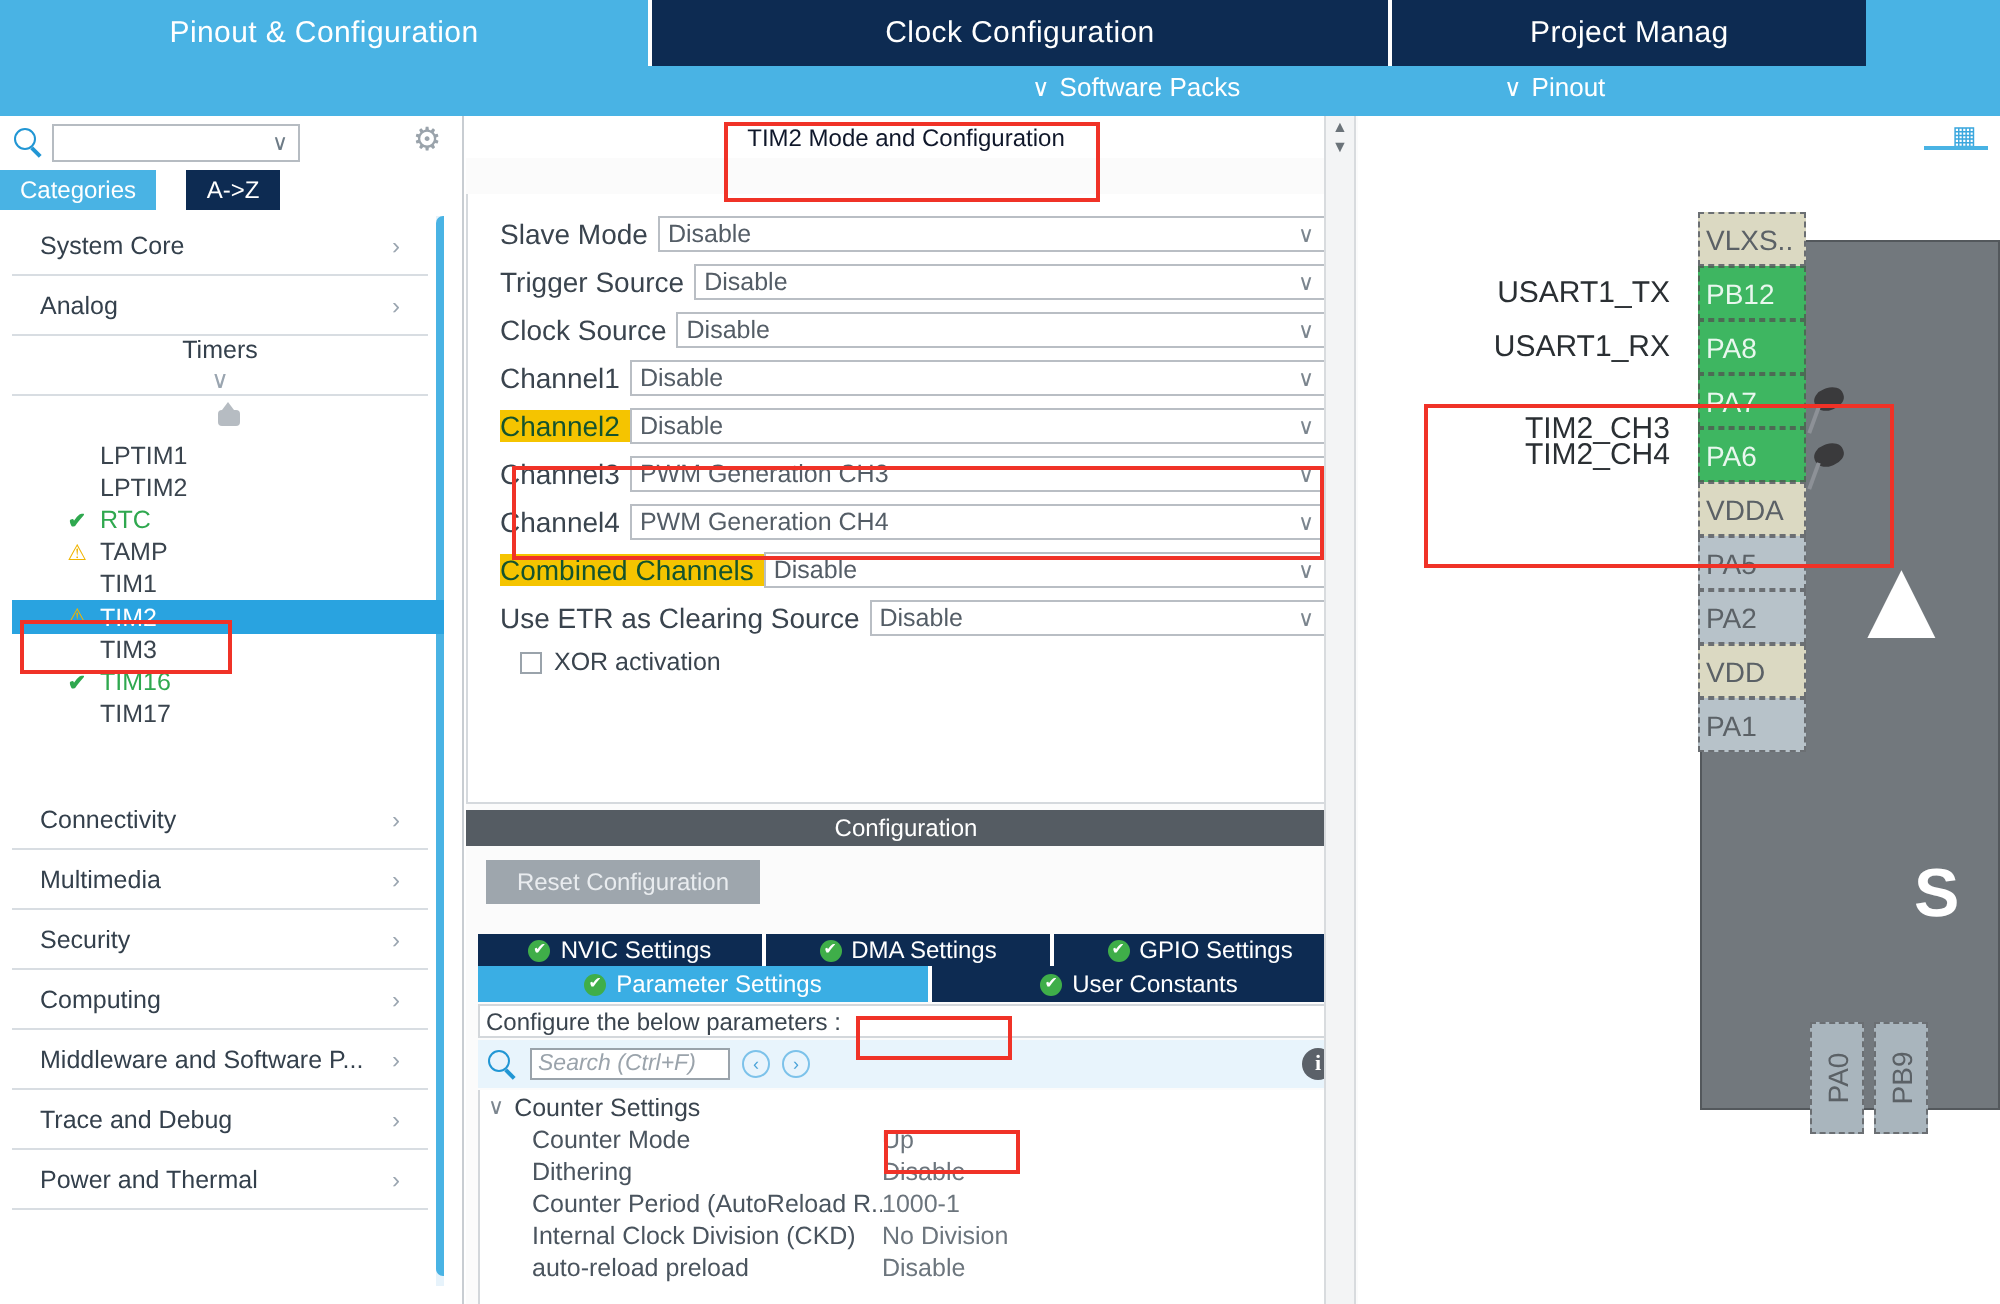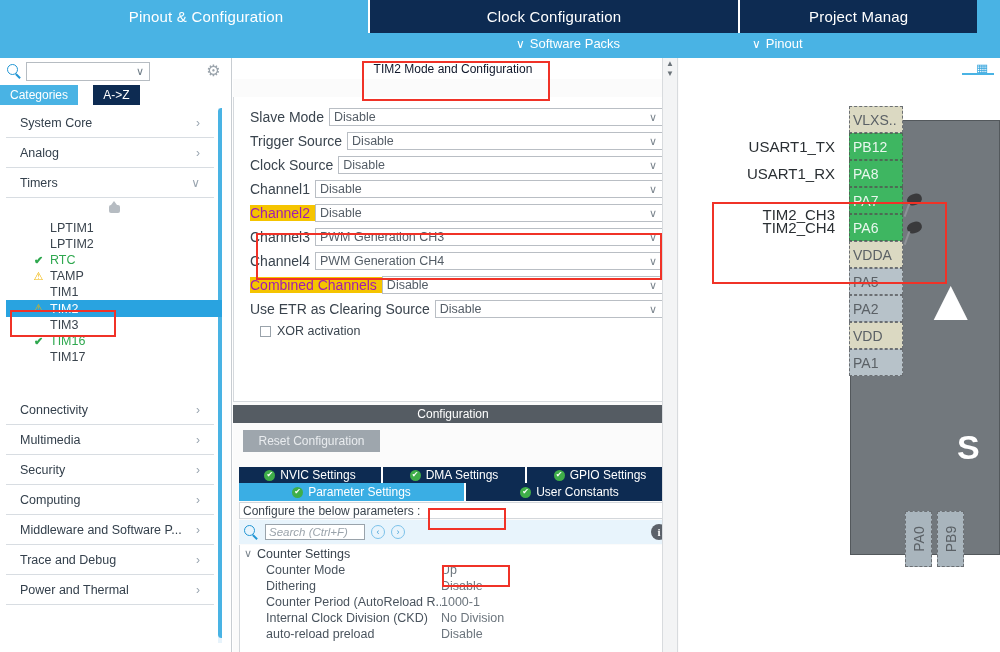--- a/index.html
+++ b/index.html
@@ -17,21 +17,21 @@
     background: #49b3e4;
   }
   .tabrow { position: absolute; left: 0; top: 0; width: 1000px; height: 33px; display: flex; }
   .maintab {
     height: 33px; display: flex; align-items: center; justify-content: center;
     color: #ffffff; font-size: 15px; letter-spacing: .2px;
     border-right: 2px solid #ffffff;
   }
   .maintab.active { background: #49b3e4; }
   .maintab.idle   { background: #0d2b52; }
-  .maintab.t1 { width: 326px; margin-left: 44px; }
+  .maintab.t1 { width: 326px; }
   .maintab.t2 { width: 370px; }
   .maintab.t3 { width: 237px; justify-content: flex-start; padding-left: 69px; border-right: none; }
 
   .subrow {
     position: absolute; left: 0; top: 33px; width: 1000px; height: 25px;
     background: #49b3e4; color: #ffffff; font-size: 13px;
   }
   .subitem { position: absolute; top: 3px; display: flex; align-items: center; gap: 5px; color:#fff; }
   .subitem .chev { font-size: 12px; line-height: 1; }
   #sub-software-packs { left: 516px; }
@@ -79,21 +79,21 @@
     position:absolute; right:-3px; top:0; width:7px; height:535px; background:#e7f3fb;
   }
   .cat-scroll-thumb { position:absolute; left:0; top:0; width:7px; height:530px; background:#49b3e4; border-radius:4px; }
 
   .cat-row {
     height: 30px; display:flex; align-items:center; justify-content:space-between;
     padding: 0 14px 0 14px; font-size: 12.5px; color: #34404c;
     border-bottom: 1px solid #d8dde2; margin-right: 8px;
   }
   .cat-row .arr { color:#9aa5b0; font-size:12px; }
-  .cat-row.open { border-bottom:1px solid #d8dde2; }
+  .cat-row.open { border-bottom:1px solid #d8dde2;flex-direction:column; }
 
   .spin-handle { height: 22px; display:flex; align-items:center; justify-content:center; }
   .spin-dot { width:11px; height:8px; background:#b6bcc2; border-radius:2px; position:relative;}
   .spin-dot::after { content:""; position:absolute; left:2.5px; top:-4px; border-left:3px solid transparent; border-right:3px solid transparent; border-bottom:4px solid #b6bcc2; }
 
   .ip-list { padding-left: 26px; }
   .ip-row { height: 16px; display:flex; align-items:center; font-size:12.5px; color:#3a444e; gap:5px; position:relative; }
   .ip-row .badge { width:13px; height:13px; flex:none; display:flex; align-items:center; justify-content:center; font-size:11px; }
   .ip-row.ok .label   { color:#2fa84f; }
   .ip-row.ok .badge   { color:#2fa84f; font-weight:bold; }
@@ -119,21 +119,21 @@
   }
   #mode-bar { position:absolute; left:0; top:21px; }
 
   .mode-body {
     position:absolute; left:0; top:39px; width:440px; height: 305px;
     background:#ffffff; border:1px solid #d5d9dd; border-top:none; overflow:hidden;
   }
   .mode-rows { padding: 8px 8px 0 16px; }
   .mrow { height: 24px; display:flex; align-items:center; }
   .mlabel { font-size:14px; color:#3a444e; white-space:nowrap; padding-right:5px; }
-  .mlabel.hl { background:#f5c400; color:#a21caf; }
+  .mlabel.hl { background:#f5c400; color:#14532d; }
   .msel {
     flex:1; height:18px; border:1px solid #b9bec4; background:#fff;
     display:flex; align-items:center; padding:0 4px; font-size:12.5px; color:#545d66;
     position:relative; min-width:0;
   }
   .msel .cv { position:absolute; right:6px; color:#7b858e; font-size:11px; }
   .cbrow { height:20px; display:flex; align-items:center; gap:6px; padding-left:10px; }
   .cbox { width:11px; height:11px; border:1px solid #9aa3ab; background:#fff; }
   .cbtext { font-size:12.5px; color:#3a444e; }
 

